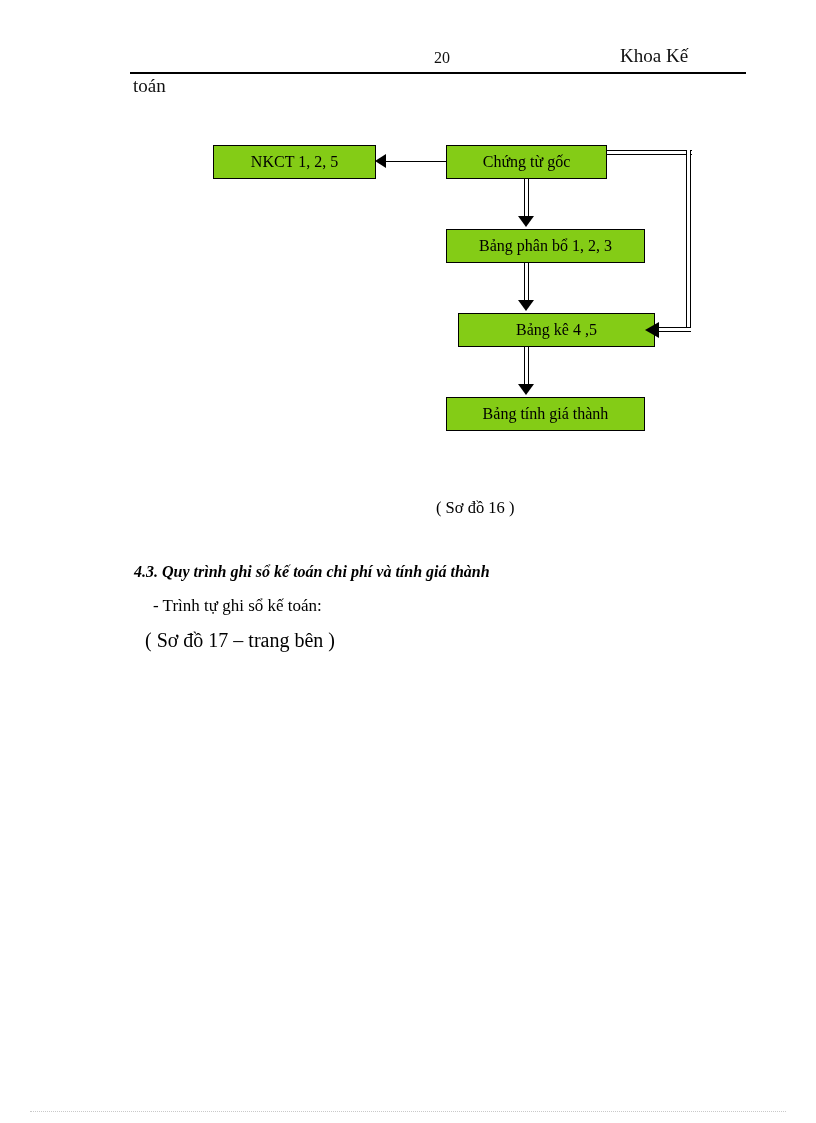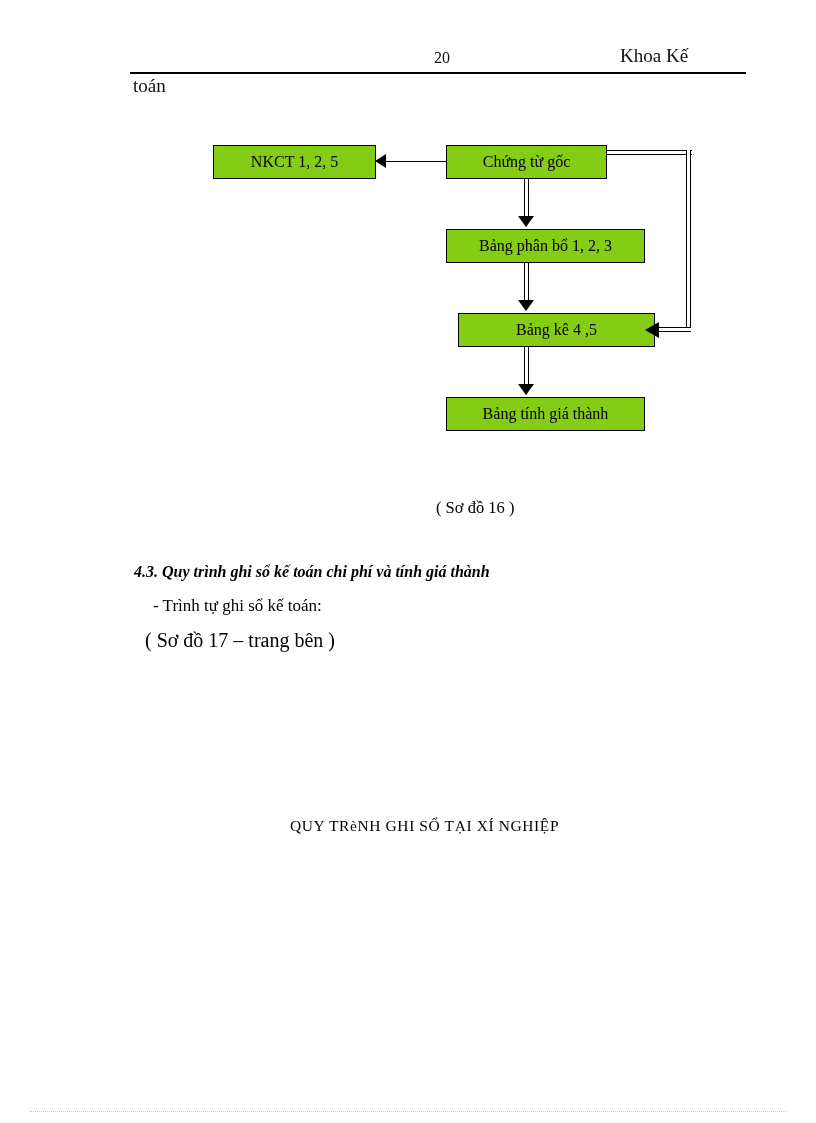--- a/index.html
+++ b/index.html
@@ -263,17 +263,16 @@
   </div>
 
   <div class="caption" id="cap-sodo16">( Sơ đồ 16 )</div>
 
   <div id="sec-heading">4.3. Quy trình ghi sổ kế toán chi phí và tính giá thành</div>
 
   <div id="body-line-1">- Trình tự ghi sổ kế toán:</div>
 
   <div id="body-line-2">( Sơ đồ 17 – trang bên )</div>
 
-  <div id="bottom-title">QUY TRèNH GHI SỔ TẠI XÍ NGHIỆP</div>
 
   <div id="scan-line"></div>
 
 </div>
 
 </body></html>

